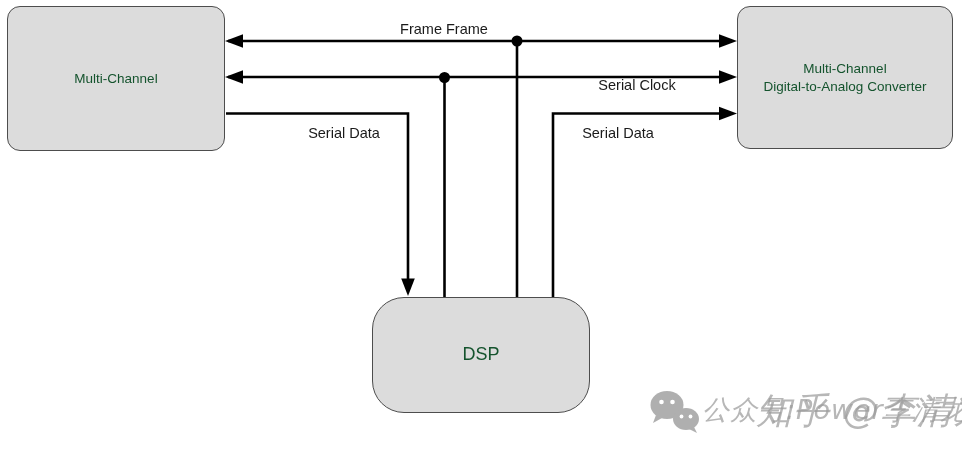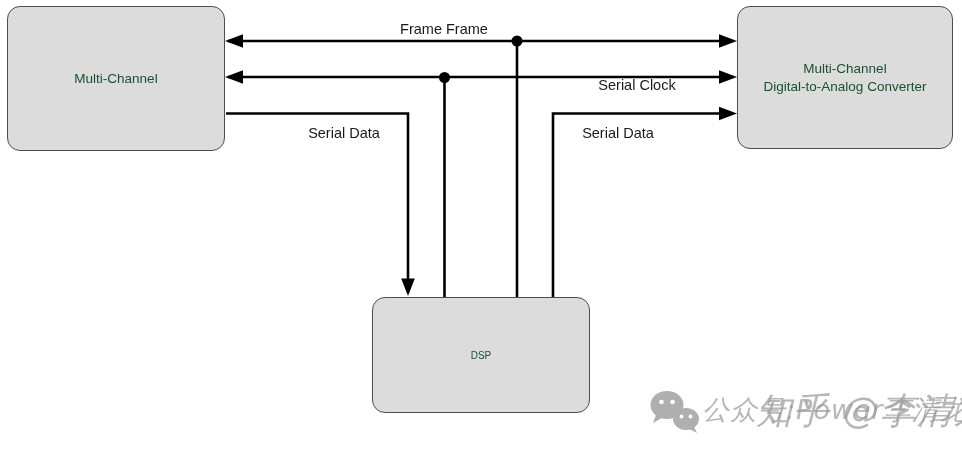--- a/index.html
+++ b/index.html
@@ -18,21 +18,21 @@
     border-radius:13px;
     display:flex;flex-direction:column;align-items:center;justify-content:center;
     text-align:center;
     color:#14532d;
     font-size:13.5px;
     line-height:1.3;
     box-sizing:border-box;
   }
   .block-adc{left:7px;top:6px;width:218px;height:145px;}
   .block-dac{left:737px;top:6px;width:216px;height:143px;}
-  .block-dsp{left:372px;top:297px;width:218px;height:116px;font-size:10px;}
+  .block-dsp{left:372px;top:297px;width:218px;height:116px;font-size:18px;border-radius:32px;}
   .signal-label{
     position:absolute;
     width:140px;
     text-align:center;
     font-size:14.5px;
     color:#1a1a1a;
     white-space:nowrap;
   }
   .lbl-frame-sync{left:374px;top:21px;}
   .lbl-serial-clock{left:567px;top:57px;margin-top:20px;}

